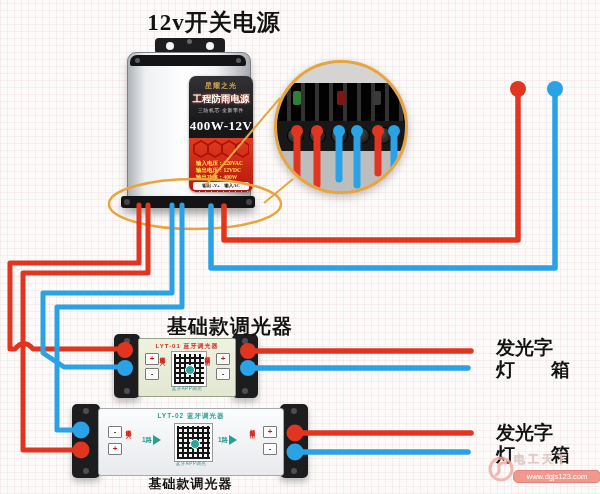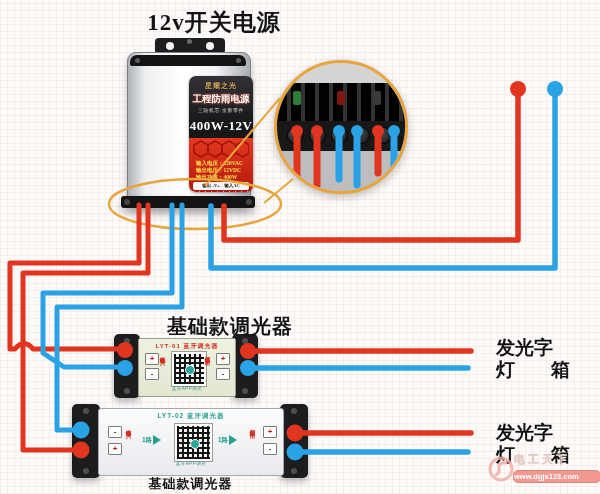--- a/index.html
+++ b/index.html
@@ -88,21 +88,21 @@
     border-radius:50%;background:#2aa79b;border:1px solid #fff;}
   .qr-note{position:absolute;width:100%;left:0;text-align:center;font-size:4.5px;color:#3d8f85;letter-spacing:.5px;}
   .chan{position:absolute;display:flex;align-items:center;gap:1px;}
   .chan .t{font-size:6.5px;font-weight:bold;color:#26a08f;}
   .chan .arr{width:0;height:0;border-top:5px solid transparent;border-bottom:5px solid transparent;border-left:8px solid #26a08f;}
   
   .wm{left:487px;top:452px;width:112px;z-index:6;}
   .wm-name{position:absolute;left:27px;top:0;font-size:11px;font-weight:bold;letter-spacing:3px;
     color:#ddd2cf;text-shadow:0 0 1px #e8988f;}
   .wm-band{position:absolute;left:26px;top:18px;width:86px;height:11px;background:#ee8f86;border:1px solid #e2776d;
-    border-radius:5px;opacity:.9;color:#fff;font-size:7.5px;line-height:11px;text-align:left;font-weight:bold;}
+    border-radius:5px;opacity:.9;color:#fff;font-size:7.5px;line-height:11px;text-align:center;font-weight:normal;}
   .wm-logo{position:absolute;left:0;top:2px;width:28px;height:30px;opacity:.8;}
   
   svg.wires{position:absolute;left:0;top:0;z-index:5;pointer-events:none;}
   .w-red{stroke:var(--wire-red);fill:none;stroke-linejoin:round;}
   .w-blue{stroke:var(--wire-blue);fill:none;stroke-linejoin:round;}
   .f-red{fill:var(--wire-red);} .f-blue{fill:var(--wire-blue);}
   .mag-ring{stroke:var(--magnifier);fill:none;}
 </style>
 </head>
 <body>

